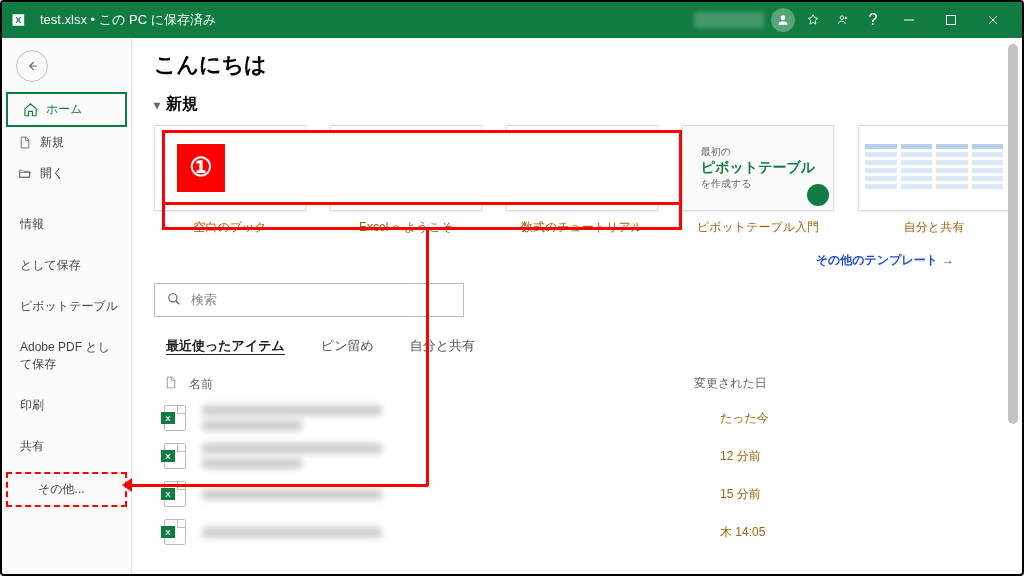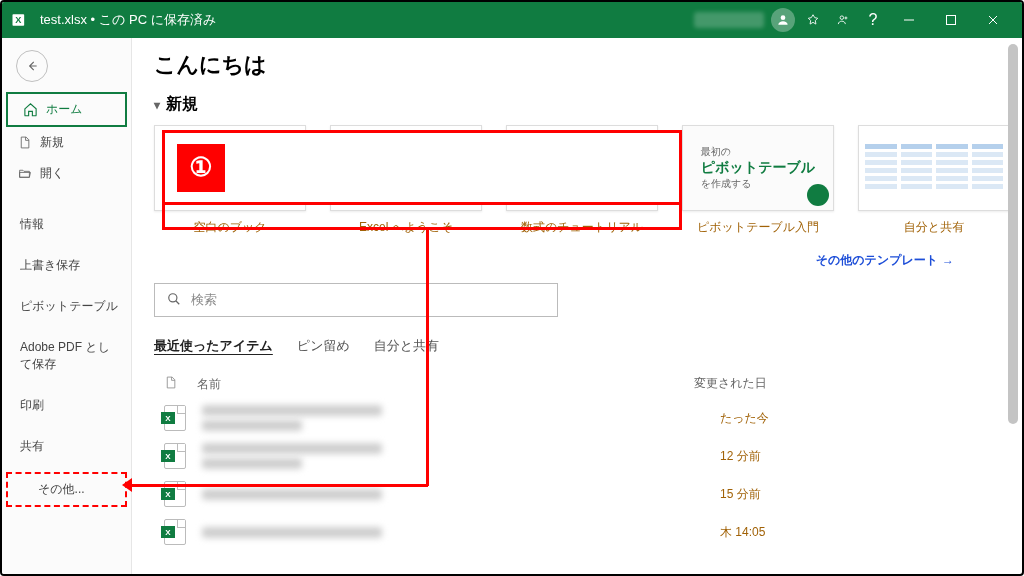--- a/index.html
+++ b/index.html
@@ -48,29 +48,29 @@
   .thumb.pivot .badge { position:absolute; right:4px; bottom:4px; width:22px; height:22px; background:#107c41; border-radius:50%; }
   .thumb.budget { padding:6px; }
   .thumb.budget .tbl { width:100%; }
   .thumb.budget .row { display:flex; gap:4px; margin-bottom:3px; }
   .thumb.budget .cell { height:5px; flex:1; background:#dbe8f5; }
   .thumb.budget .cell.h { background:#b5d0ec; }
 
   .more-tpl { text-align: right; margin: 16px 50px 14px 0; color:#1d4ed8; font-size:12px; font-weight:600; }
   .more-tpl .arrow { margin-left: 4px; }
 
-  .search { border:1px solid #bbb; width:404px; height:34px; display:flex; align-items:center; padding:0 12px; gap:10px; color:#666; font-size:13px; }
+  .search { border:1px solid #bbb; width:310px; height:34px; display:flex; align-items:center; padding:0 12px; gap:10px; color:#666; font-size:13px; }
   .search .ic { font-size:14px; }
 
-  .tabs { display:flex; gap:24px; font-size:13px; margin: 20px 0 12px 0; }
+  .tabs { display:flex; gap:36px; font-size:13px; margin: 20px 0 12px 12px; }
   .tab { color:#555; padding-bottom:4px; }
   .tab.active { font-weight:700; text-decoration: underline; text-underline-offset: 4px; color:#222; }
 
   .file-head { display:flex; font-size:12px; color:#666; padding: 4px 0 6px 10px; }
-  .file-head .nm { width: 530px; display:flex; align-items:center; gap: 20px; }
+  .file-head .nm { width: 530px; display:flex; align-items:center; gap: 12px; }
   .file-row { display:flex; align-items:center; padding: 6px 0 6px 10px; font-size:12px; color:#444; }
   .file-row .fic { width:26px; height:26px; position:relative; margin-right:12px; }
   .file-row .fic .page { width:22px; height:26px; background:#fff; border:1px solid #bbb; border-radius:2px; position:relative; }
   .file-row .fic .page::after { content:""; position:absolute; right:0; top:0; width:7px; height:7px; background:#fff; border-left:1px solid #bbb; border-bottom:1px solid #bbb; }
   .file-row .fic .xl { position:absolute; left:-3px; top:7px; width:14px; height:12px; background:#107c41; color:#fff; font-size:8px; font-weight:700; display:flex;align-items:center;justify-content:center; }
   .file-row .blur-text { width:180px; height:11px; background:#cfcfcf; filter: blur(3px); border-radius:3px; }
   .file-row .blur-text.s { width:100px; margin-top:4px; }
   .file-row .nm-col { width:518px; }
   .file-row .mod { font-size:12px; color:#a16207; }
 
@@ -177,21 +177,21 @@
         </span>
       <span>開く</span>
     </div>
     <div class="side-sep"></div>
     <div class="side-sep"></div>
     <div class="side-item sub">
         <span>情報</span>
       </div>
     <div class="side-sep"></div>
     <div class="side-item sub">
-        <span>上書き保存</span>
+        <span>として保存</span>
       </div>
     <div class="side-sep"></div>
     <div class="side-item sub">
         <span>ピボットテーブル</span>
       </div>
     <div class="side-sep"></div>
     <div class="side-item sub">
         <span>Adobe PDF として保存</span>
       </div>
     <div class="side-sep"></div>

